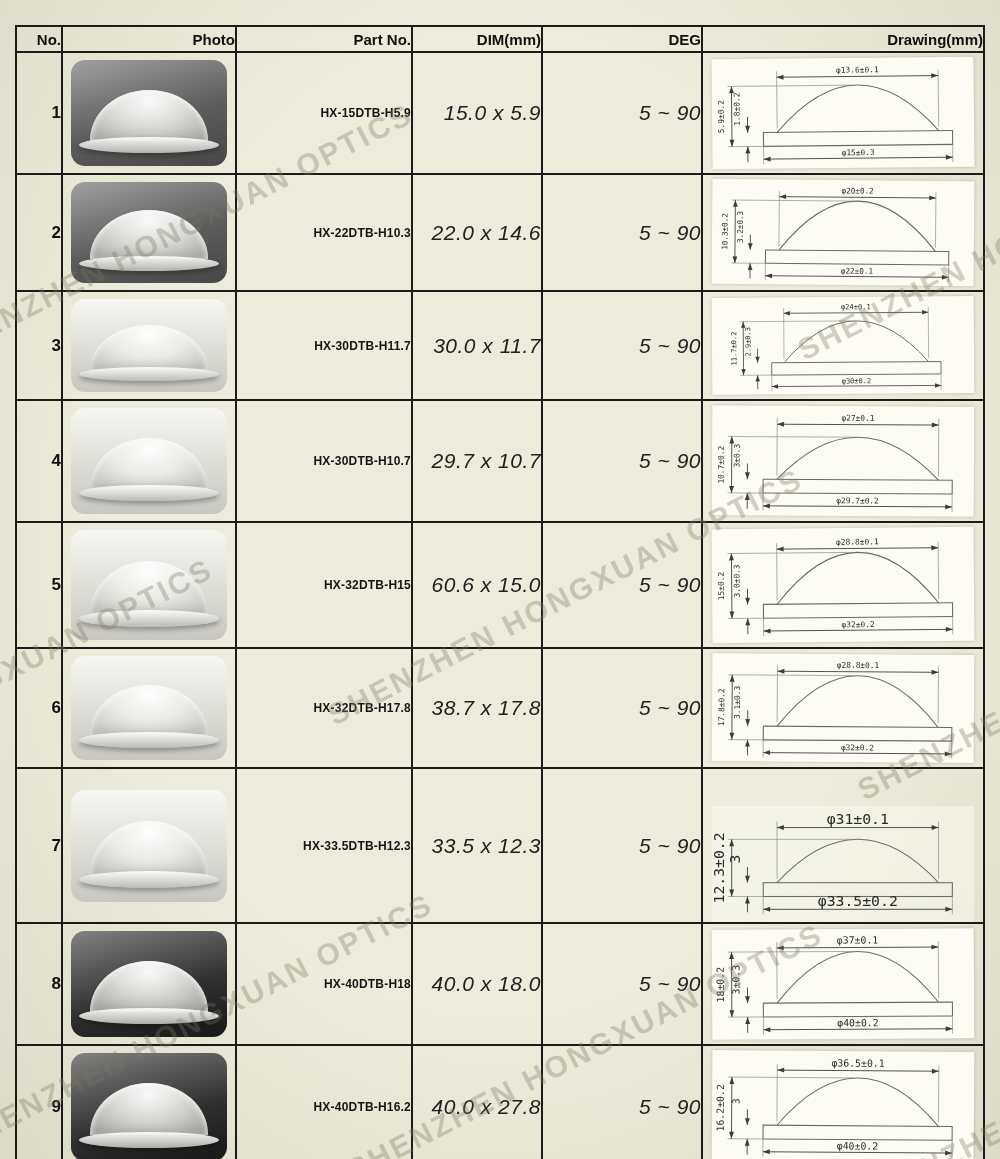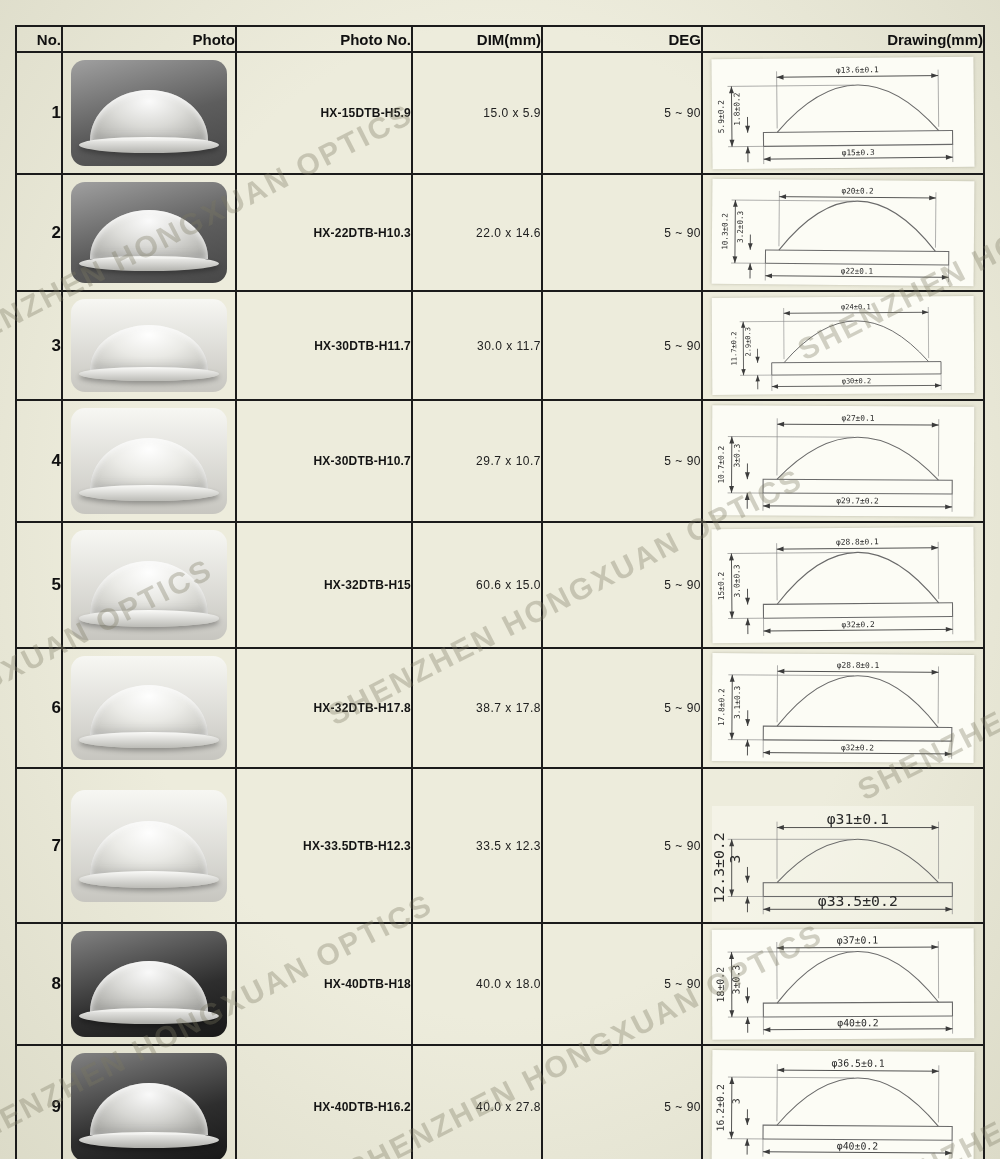--- a/index.html
+++ b/index.html
@@ -9,21 +9,21 @@
     font-family:"Liberation Sans",sans-serif;
   }
   .page{position:absolute;inset:0;
     background:radial-gradient(ellipse at 50% 45%, #edecdc 55%, #dcdbc8 100%);}
   table.catalog{position:absolute;left:15px;top:25px;width:968px;
     border-collapse:collapse;table-layout:fixed;}
   th,td{border:2.5px solid #1b1b1b;text-align:right;vertical-align:middle;padding:0;}
   th{height:24px;font-size:15px;font-weight:bold;color:#101010;}
   td.c-no{font-weight:bold;font-size:17px;color:#101010;}
   td.c-part{font-weight:bold;font-size:12px;color:#141414;letter-spacing:.2px;}
-  td.c-dim,td.c-deg{font-size:12px;color:#202020;font-weight:500;letter-spacing:.5px;}
+  td.c-dim,td.c-deg{font-size:21px;color:#202020;font-weight:500;letter-spacing:.5px;font-style:italic;}
   
   .photo{margin:0 auto;border-radius:14px;position:relative;overflow:hidden;width:156px;}
   .photo.dark{background:linear-gradient(165deg,#a0a0a0,#5d5d5d 55%,#474747);}
   .photo.darker{background:linear-gradient(165deg,#828282,#2e2e2e 60%,#181818);}
   .photo.light{background:linear-gradient(180deg,#f7f7f3,#c7c6c0);}
   .dome{position:absolute;left:12%;width:76%;bottom:24%;height:48%;
     border-radius:50% 50% 0 0/100% 100% 0 0;
     background:radial-gradient(ellipse at 50% 22%,rgba(255,255,255,.97),
       rgba(236,236,232,.88) 45%,rgba(208,208,203,.82) 78%,rgba(183,183,178,.78));
     box-shadow:inset 0 2px 7px rgba(255,255,255,.95), inset 0 -4px 8px rgba(120,120,120,.25);}
@@ -50,21 +50,21 @@
         <col style="width:174px">
         <col style="width:176px">
       <col style="width:130px">
         <col style="width:160px">
         <col style="width:282px">
     </colgroup>
     <thead>
       <tr>
         <th>No.</th>
         <th>Photo</th>
-        <th>Photo No.</th>
+        <th>Part No.</th>
         <th>DIM(mm)</th>
         <th>DEG</th>
         <th>Drawing(mm)</th>
       </tr>
     </thead>
     <tbody id="tbody">
         <tr style="height: 122px;">
           <td class="c-no">1</td>
           <td>
             <div class="photo dark" style="height:106px">

